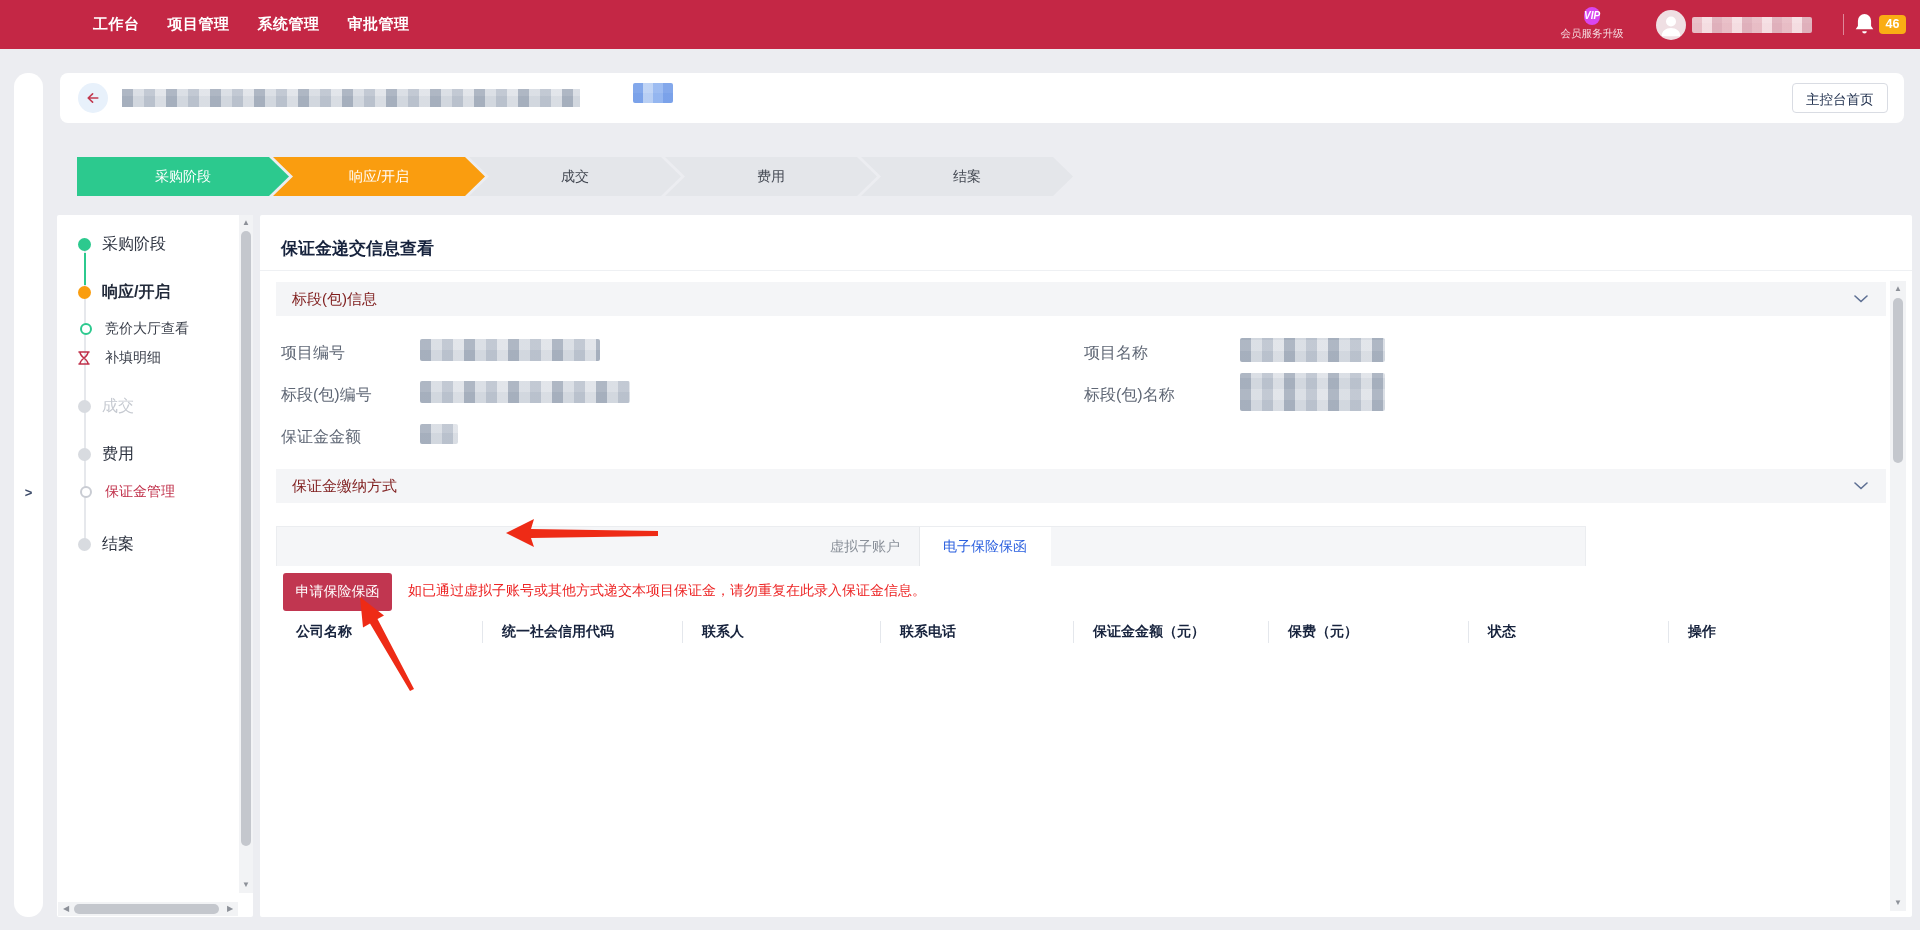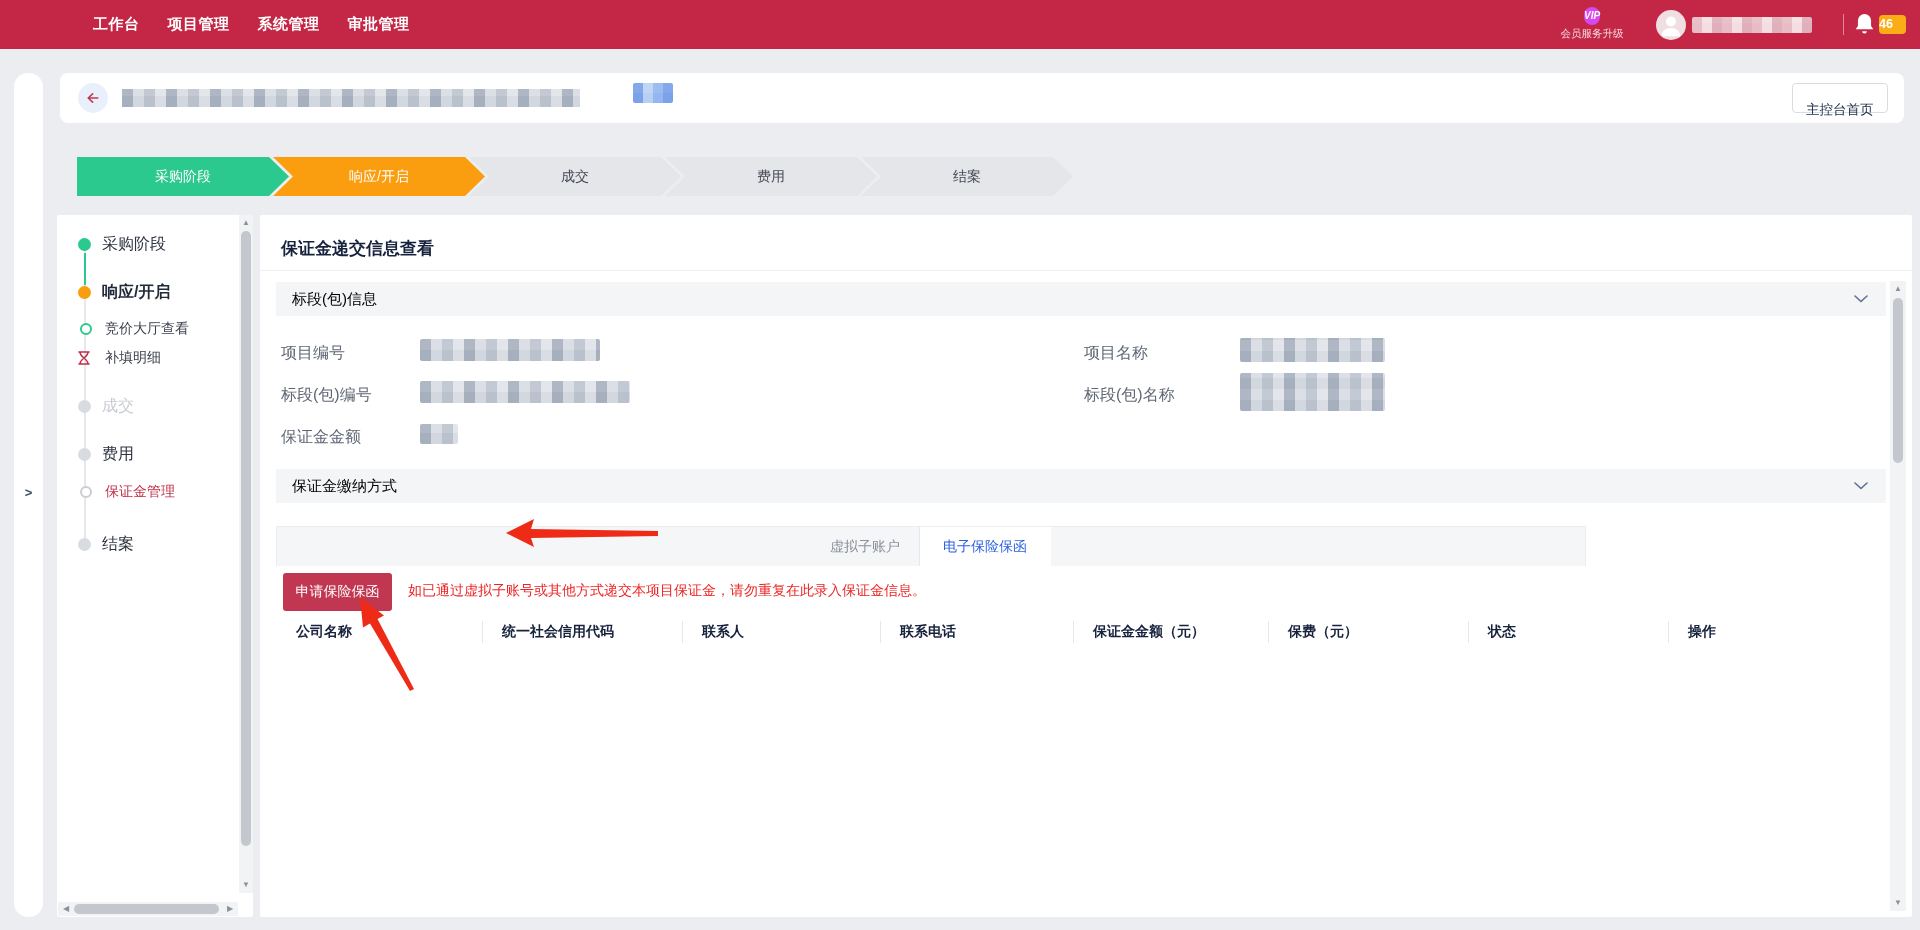--- a/index.html
+++ b/index.html
@@ -10,28 +10,28 @@
   .topnav{position:absolute;left:0;top:0;width:1920px;height:49px;background:#c42745;}
   .nav-items{position:absolute;left:93px;top:0;height:49px;display:flex;align-items:center;gap:28px;}
   .nav-item{color:#fff;font-size:15px;font-weight:600;letter-spacing:.5px;cursor:pointer;white-space:nowrap;}
   .vip-wrap{position:absolute;left:1552px;top:5px;width:80px;text-align:center;}
   .vip-badge{display:inline-block;width:16px;height:18px;line-height:18px;background:#d946ef;border-radius:9px;color:#fff;font-size:10px;font-weight:bold;font-style:italic;}
   .vip-caption{margin-top:2px;font-size:10.5px;color:rgba(255,255,255,.82);}
   .avatar{position:absolute;left:1656px;top:10px;width:30px;height:30px;border-radius:50%;background:#efdfe3;overflow:hidden;}
   .name-mask{position:absolute;left:1692px;top:17px;width:120px;height:16px;border-radius:2px;}
   .nav-divider{position:absolute;left:1843px;top:14px;width:1px;height:21px;background:rgba(255,255,255,.45);}
   .bell{position:absolute;left:1854px;top:13px;width:21px;height:23px;cursor:pointer;}
-  .count-badge{position:absolute;left:1879px;top:15px;min-width:27px;height:19px;line-height:19px;background:#faad14;border-radius:4px;color:#fff;font-size:12.5px;font-weight:bold;}
+  .count-badge{position:absolute;left:1879px;top:15px;min-width:27px;height:19px;line-height:19px;background:#faad14;border-radius:4px;color:#fff;font-size:12.5px;font-weight:bold;text-align:center;}
 
   
   .crumb-card{position:absolute;left:60px;top:73px;width:1844px;height:50px;background:#fff;border-radius:8px;}
   .back-circle{position:absolute;left:18px;top:10px;width:30px;height:30px;border-radius:50%;background:#e8f1fb;display:flex;align-items:center;justify-content:center;cursor:pointer;}
   .crumb-mask{position:absolute;left:62px;top:16px;width:458px;height:18px;}
   .crumb-chip{position:absolute;left:573px;top:10px;width:40px;height:20px;border-radius:2px;}
-  .home-btn{position:absolute;left:1732px;top:10px;height:30px;line-height:28px;padding:12px 13px;background:#fff;border:1px solid #d9dce3;border-radius:4px;font-size:13.5px;color:#20304e;cursor:pointer;box-sizing:border-box;}
+  .home-btn{position:absolute;left:1732px;top:10px;height:30px;line-height:28px;padding:2px 13px;background:#fff;border:1px solid #d9dce3;border-radius:4px;font-size:13.5px;color:#20304e;cursor:pointer;box-sizing:border-box;}
 
   
   .rail{position:absolute;left:14px;top:73px;width:29px;height:844px;background:#fff;border-radius:14px;}
   .rail-expander{position:absolute;left:0;top:408px;width:29px;height:24px;text-align:center;font-size:13px;font-weight:bold;color:#3b4a68;cursor:pointer;line-height:24px;}
 
   
   .steps{position:absolute;left:77px;top:157px;display:flex;}
   .step{height:39px;width:212px;margin-left:-16px;display:flex;align-items:center;justify-content:center;font-size:14px;
         clip-path:polygon(0 0,calc(100% - 20px) 0,100% 50%,calc(100% - 20px) 100%,0 100%,20px 50%);}
   .step:first-child{margin-left:0;clip-path:polygon(0 0,calc(100% - 20px) 0,100% 50%,calc(100% - 20px) 100%,0 100%);}
@@ -57,21 +57,21 @@
   .sb-v{position:absolute;background:#f2f3f5;}
   .sb-h{position:absolute;background:#f2f3f5;}
   .sb-arrow{position:absolute;color:#8d9199;font-size:8px;line-height:14px;width:14px;text-align:center;cursor:pointer;}
   .sb-thumb{position:absolute;background:#c4c7cd;border-radius:7px;cursor:pointer;}
 
   
   .main{position:absolute;left:260px;top:215px;width:1652px;height:702px;background:#fff;border-radius:2px;}
   .main-title{position:absolute;left:21px;top:22px;font-size:17px;font-weight:bold;color:#17233d;line-height:24px;}
   .title-divider{position:absolute;left:0;top:55px;width:1652px;height:1px;background:#eef0f3;}
   .section-hd{position:absolute;left:16px;width:1610px;height:34px;background:#f4f5f7;display:flex;align-items:center;cursor:pointer;}
-  .section-hd .t{margin-left:16px;font-size:15px;color:#000000;}
+  .section-hd .t{margin-left:16px;font-size:15px;color:#7f1d1d;}
   .section-hd .chev{position:absolute;right:18px;top:13px;}
   .fld-label{position:absolute;font-size:16px;color:#5f6775;white-space:nowrap;}
   .mask{position:absolute;border-radius:2px;}
 
   .mosaic-gray{background-image:repeating-linear-gradient(90deg,rgba(140,152,170,.6) 0 11px,rgba(214,219,226,.6) 11px 22px,rgba(173,182,196,.6) 22px 33px,rgba(226,229,234,.6) 33px 44px),repeating-linear-gradient(0deg,#ccd2da 0 11px,#e3e6eb 11px 22px);filter:blur(.5px);}
   .mosaic-blue{background-image:repeating-linear-gradient(90deg,rgba(111,154,232,.8) 0 10px,rgba(188,210,245,.8) 10px 20px,rgba(143,179,240,.8) 20px 30px),repeating-linear-gradient(0deg,#a9c2ef 0 10px,#d4e0f7 10px 20px);filter:blur(.4px);}
   .mosaic-pink{background-image:repeating-linear-gradient(90deg,rgba(231,186,195,.85) 0 10px,rgba(246,224,228,.85) 10px 20px,rgba(221,171,183,.85) 20px 30px),repeating-linear-gradient(0deg,#eccdd3 0 10px,#f7e6e9 10px 20px);filter:blur(.4px);}
 
   
   .tabs{position:absolute;left:16px;top:311px;width:1310px;height:40px;background:#f5f6f8;border:1px solid #ebedf0;border-bottom:none;box-sizing:border-box;display:flex;justify-content:center;}

